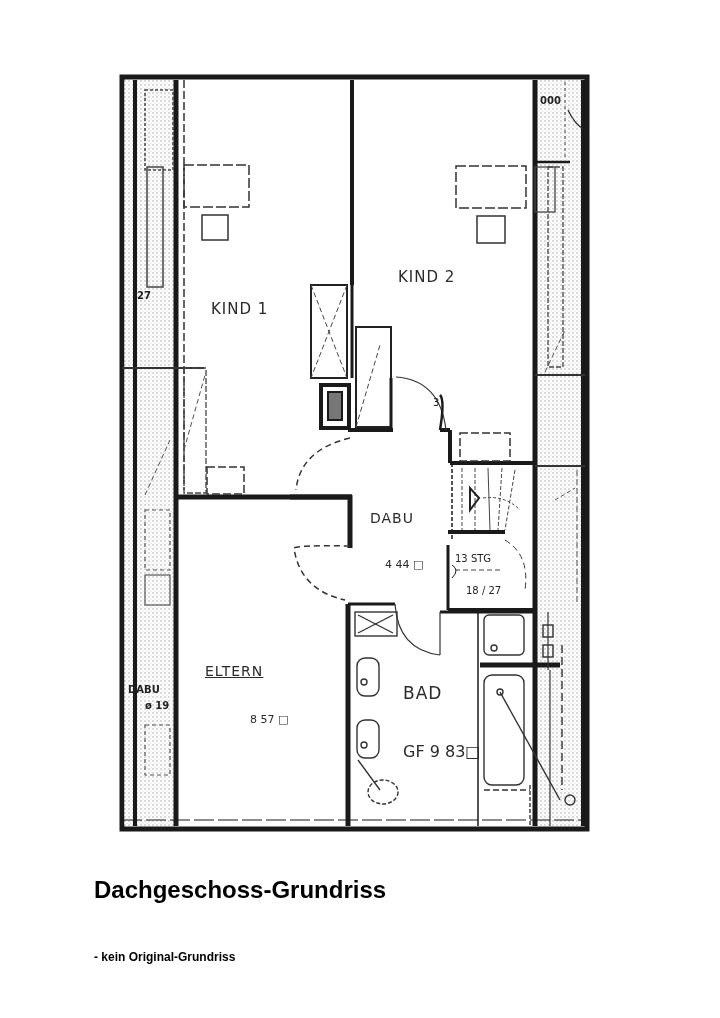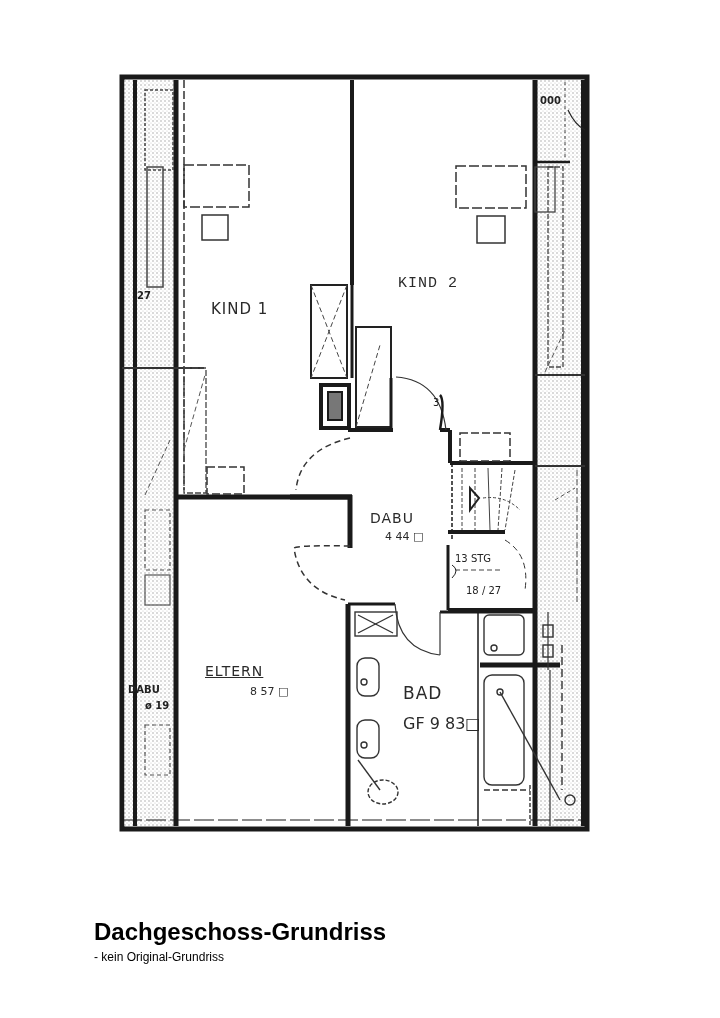--- a/index.html
+++ b/index.html
@@ -1,22 +1,22 @@
 <!DOCTYPE html>
 <html><head>
   <meta charset="utf-8">
   <style>
     html, body { margin: 0; padding: 0; background: #ffffff; }
     body { width: 720px; height: 1018px; position: relative; overflow: hidden; font-family: "Liberation Sans", sans-serif; }
     #plan { position: absolute; left: 0; top: 0; width: 720px; height: 1018px; }
     .room-label { position: absolute; font-family: "DejaVu Sans", sans-serif; color: #2a2a2a; font-size: 15px; letter-spacing: 1px; white-space: nowrap; }
-    .area-label { position: absolute; font-family: "DejaVu Sans", sans-serif; color: #2a2a2a; font-size: 11px; white-space: nowrap; }
+    .area-label { position: absolute; font-family: "DejaVu Sans", sans-serif; color: #2a2a2a; font-size: 11px; white-space: nowrap; margin-top: 28px; }
     .small-label { position: absolute; font-family: "DejaVu Sans", sans-serif; color: #222; font-size: 10px; white-space: nowrap; }
-    .caption-title { position: absolute; left: 94px; top: 918px; font-family: "Liberation Sans", sans-serif; font-weight: bold; font-size: 24px; color: #000; white-space: nowrap; }
-    .caption-sub { position: absolute; left: 94px; top: 950px; font-family: "Liberation Sans", sans-serif; font-size: 12px; color: #000; white-space: nowrap; }
+    .caption-title { position: absolute; left: 94px; top: 876px; font-family: "Liberation Sans", sans-serif; font-weight: bold; font-size: 24px; color: #000; white-space: nowrap; }
+    .caption-sub { position: absolute; left: 94px; top: 950px; font-family: "Liberation Sans", sans-serif; font-size: 12px; color: #000; white-space: nowrap; font-weight: bold; }
   </style>
 </head>
 <body>
 
 <svg id="plan" viewBox="0 0 720 1018" xmlns="http://www.w3.org/2000/svg">
   <defs>
     <pattern id="hatch" width="4" height="4" patternUnits="userSpaceOnUse">
       <rect width="4" height="4" fill="#ffffff"></rect>
       <circle cx="1" cy="1" r="0.8" fill="#666"></circle>
       <circle cx="3" cy="3" r="0.6" fill="#999"></circle>
@@ -155,21 +155,21 @@
     <line x1="484" y1="790" x2="530" y2="790" stroke-dasharray="6,3"></line>
     <line x1="530" y1="785" x2="530" y2="826" stroke-dasharray="4,2"></line>
   </g>
 
   <g stroke="#1a1a1a" stroke-width="3" fill="none">
     <line x1="122" y1="820" x2="587" y2="820" stroke-width="1" stroke-dasharray="20,4"></line>
   </g>
 </svg>
 
 <div class="room-label" style="left:211px; top:300px;">KIND 1</div>
-<div class="room-label" style="left:398px; top:275px;font-family:Liberation Mono, monospace;">KIND 2</div>
+<div class="room-label" style="left:398px; top:268px;">KIND 2</div>
 <div class="room-label" style="left:370px; top:510px; font-size:14px;">DABU</div>
 <div class="area-label" style="left:385px; top:530px;">4 44 □</div>
 <div class="room-label" style="left:205px; top:663px; font-size:14px;text-decoration:underline;">ELTERN</div>
 <div class="area-label" style="left:250px; top:685px;">8 57 □</div>
 <div class="room-label" style="left:403px; top:683px; font-size:17px;">BAD</div>
 <div class="area-label" style="left:403px; top:714px; font-size:16px;">GF 9 83□</div>
 
 <div class="small-label" style="left:455px; top:553px;">13 STG</div>
 <div class="small-label" style="left:466px; top:585px;">18 / 27</div>
 

